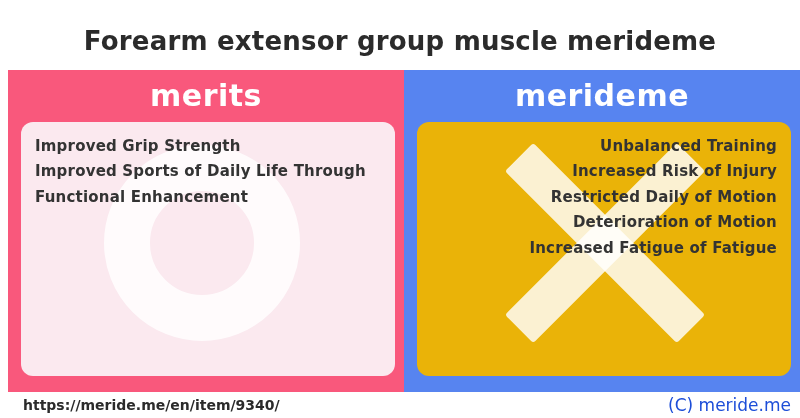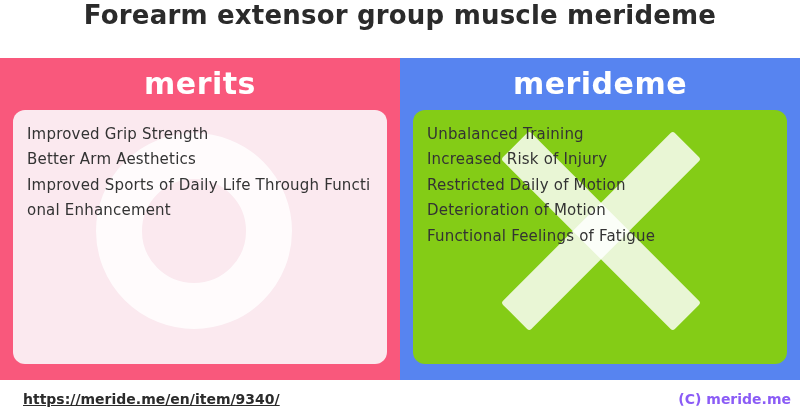--- a/index.html
+++ b/index.html
@@ -6,45 +6,46 @@
   body {
     width: 800px; height: 418px; overflow: hidden;
     background: #ffffff;
     font-family: "DejaVu Sans", "Liberation Sans", sans-serif;
   }
   .page { width: 800px; height: 418px; display: flex; flex-direction: column; }
 
   
   .header {
     height: 58px; flex: 0 0 58px;
-    display: flex; align-items: flex-start; justify-content: center;
+    display: flex; align-items: center; justify-content: center;
     background: #ffffff;
+    margin-top: 12px;
   }
   .header h1 {
     margin: 0; font-size: 26px; font-weight: 700; color: #2b2b2b;
     letter-spacing: 0.2px; white-space: nowrap;
   }
 
   
-  .panels { flex: 0 0 322px; height: 322px; display: flex; }
+  .panels { flex: 0 0 322px; height: 322px; display: flex; margin-left: 8px; }
   .panel { width: 400px; height: 322px; position: relative; }
   .panel.merits   { background: #f9587c; }
   .panel.demerits { background: #5784f0; }
   .panel-title {
     margin: 0; height: 52px; line-height: 52px;
     text-align: center; color: #ffffff;
     font-size: 30px; font-weight: 700; letter-spacing: 0.5px;
   }
   .content {
     position: absolute; left: 13px; top: 52px;
     width: 374px; height: 254px;
     border-radius: 12px; overflow: hidden;
   }
   .panel.merits   .content { background: #fbe9ef; }
-  .panel.demerits .content { background: #84cc16; }
+  .panel.demerits .content { background: #eab308; text-align: right; }
 
   
   .ring {
     position: absolute; left: 181px; top: 121px;
     width: 104px; height: 104px;
     border: 46px solid rgba(255,255,255,0.82);
     border-radius: 50%;
     transform: translate(-50%, -50%);
     z-index: 0;
   }
@@ -57,70 +58,69 @@
   .cross .bar1 { transform: translate(-50%, -50%) rotate(45deg); }
   .cross .bar2 { transform: translate(-50%, -50%) rotate(-45deg); }
 
   
   .list {
     position: relative; z-index: 1;
     margin: 0; padding: 12px 14px 0 14px;
     list-style: none;
   }
   .list li {
-    font-size: 15px; font-weight: 400; color: #333333;
+    font-size: 15px; font-weight: 700; color: #333333;
     line-height: 25.4px; letter-spacing: 0.2px;
     word-break: break-all;
   }
 
   
   .footer {
     flex: 1 1 auto;
     display: flex; align-items: center; justify-content: space-between;
     padding: 0 9px 0 23px; background: #ffffff;
   }
-  .footer .url { font-size: 14px; font-weight: 700; color: #2b2b2b; text-decoration: underline; }
-  .footer .copy { font-size: 14px; font-weight: 700; color: #8b5cf6; }
+  .footer .url { font-size: 14px; font-weight: 700; color: #2b2b2b; }
+  .footer .copy { font-size: 17px; font-weight: 400; color: #1d4ed8; }
 </style>
 </head>
 <body>
 
 <div class="page">
 
   <header class="header">
     <h1>Forearm extensor group muscle merideme</h1>
   </header>
 
   <main class="panels">
 
     <section class="panel merits">
       <h2 class="panel-title">merits</h2>
       <div class="content">
         <div class="ring"></div>
         <ul class="list">
             <li>Improved Grip Strength</li>
-            <li>Better Arm Aesthetics</li>
             <li>Improved Sports of Daily Life Through Functional Enhancement</li>
           </ul>
       </div>
     </section>
 
     <section class="panel demerits">
       <h2 class="panel-title">merideme</h2>
       <div class="content">
         <div class="cross">
           <i class="bar bar1"></i>
           <i class="bar bar2"></i>
         </div>
         <ul class="list">
             <li>Unbalanced Training</li>
             <li>Increased Risk of Injury</li>
             <li>Restricted Daily of Motion</li>
             <li>Deterioration of Motion</li>
-            <li>Functional Feelings of Fatigue</li>
+            <li>Increased Fatigue of Fatigue</li>
           </ul>
       </div>
     </section>
 
   </main>
 
   <footer class="footer">
     <span class="url">https://meride.me/en/item/9340/</span>
     <span class="copy">(C) meride.me</span>
   </footer>

